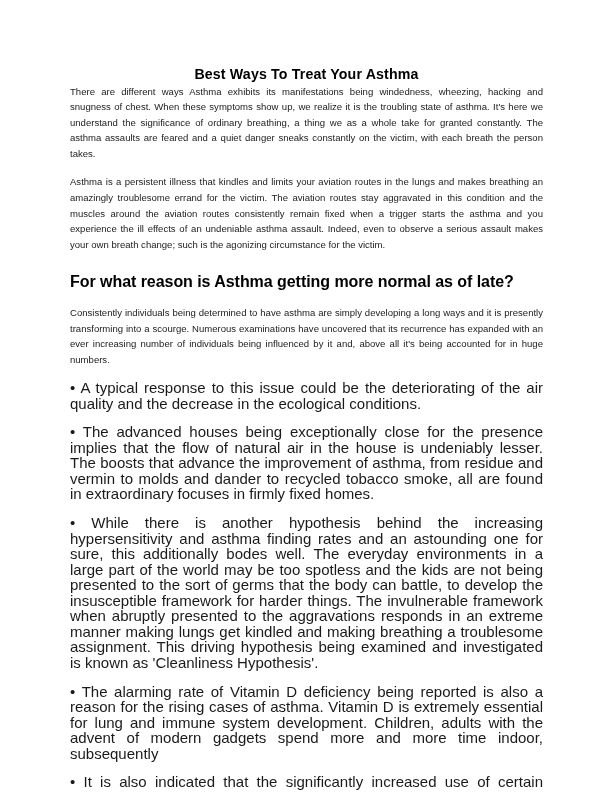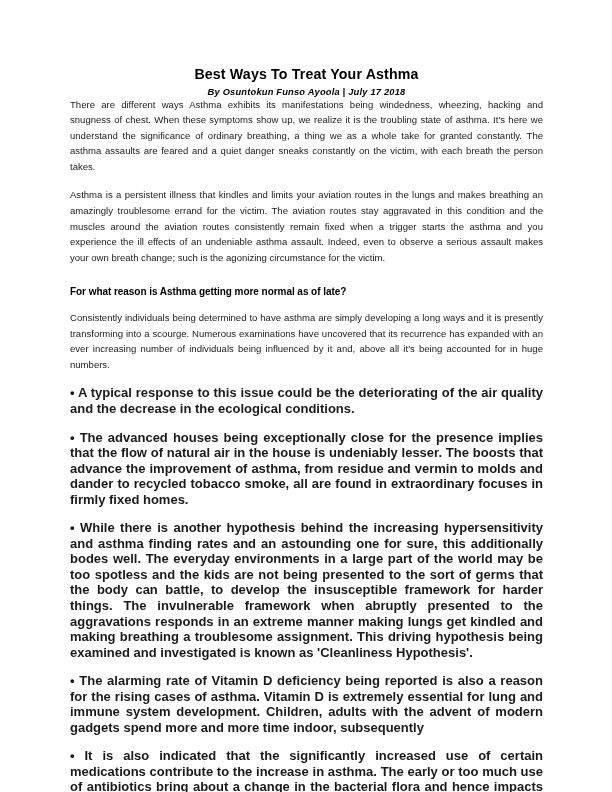--- a/index.html
+++ b/index.html
@@ -58,45 +58,43 @@
     text-align: justify;
     text-justify: inter-word;
     color: #1a1a1a;
     hyphens: none;
   }
   p.para:last-child {
     margin-bottom: 0;
   }
   h2.section-heading {
     margin: 20px 0 12px 0;
-    font-size: 10px;
+    font-size: 16px;
     font-weight: bold;
     line-height: 1.3;
     text-align: left;
     color: #000;
     letter-spacing: -0.05px;
   }
   p.bullet {
     margin: 0 0 13px 0;
-    font-size: 13px;
+    font-size: 15px;
     line-height: 15.55px;
     text-align: justify;
     color: #1a1a1a;
-    font-weight: bold;
   }
 </style>
 </head>
 <body>
 
 <div class="page">
   <div class="content">
 
     <h1 class="doc-title">Best Ways To Treat Your Asthma</h1>
 
-    <div class="doc-byline">By Osuntokun Funso Ayoola | July 17 2018</div>
 
     <div class="body-block">
 
       <p class="para">There are different ways Asthma exhibits its manifestations being windedness, wheezing, hacking and snugness of chest. When these symptoms show up, we realize it is the troubling state of asthma. It's here we understand the significance of ordinary breathing, a thing we as a whole take for granted constantly. The asthma assaults are feared and a quiet danger sneaks constantly on the victim, with each breath the person takes.</p>
 
       <p class="para">Asthma is a persistent illness that kindles and limits your aviation routes in the lungs and makes breathing an amazingly troublesome errand for the victim. The aviation routes stay aggravated in this condition and the muscles around the aviation routes consistently remain fixed when a trigger starts the asthma and you experience the ill effects of an undeniable asthma assault. Indeed, even to observe a serious assault makes your own breath change; such is the agonizing circumstance for the victim.</p>
 
       <h2 class="section-heading">For what reason is Asthma getting more normal as of late?</h2>
 
       <p class="para">Consistently individuals being determined to have asthma are simply developing a long ways and it is presently transforming into a scourge. Numerous examinations have uncovered that its recurrence has expanded with an ever increasing number of individuals being influenced by it and, above all it's being accounted for in huge numbers.</p>

